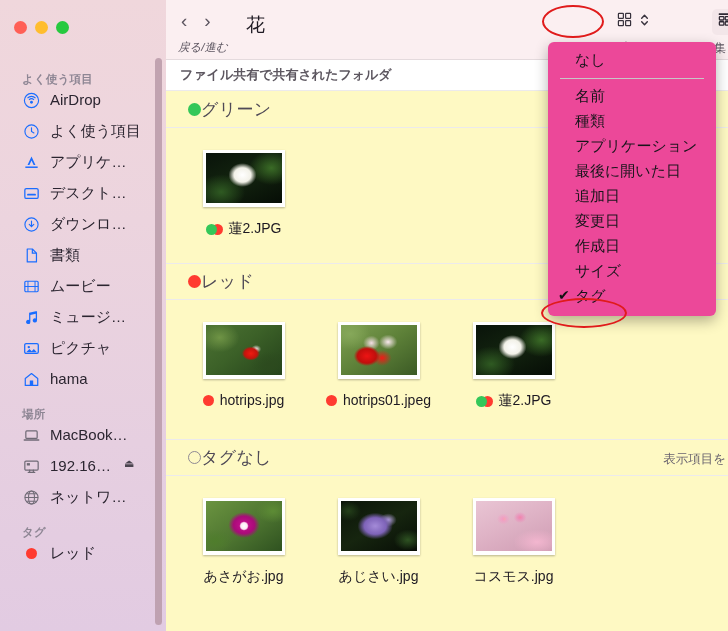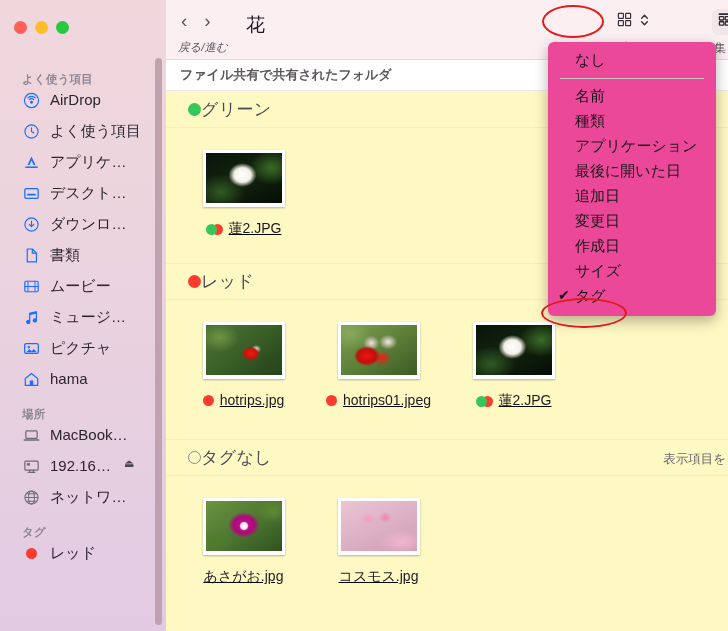--- a/index.html
+++ b/index.html
@@ -123,21 +123,21 @@
     font-size: 17px; color: #4f4956; font-weight: 500;
     letter-spacing: .3px;
   }
   .group-dot { width: 13px; height: 13px; border-radius: 50%; display: block; }
   .group-dot.hollow { background: transparent; border: 1.6px solid #8f8a93; }
   .group-right {
     position: absolute; right: 2px; top: 11px;
     font-size: 12.5px; color: #6a646f; white-space: nowrap;
   }
   .icon-grid {
-    display: flex; padding: 22px 0 0 0; text-decoration: underline;
+    display: flex; padding: 22px 0 0 0;
   }
   .file-cell {
     width: 135px; display: flex; flex-direction: column;
     align-items: center;
   }
   .thumb-wrap {
     width: 82px; height: 57px;
     background: #ffffff; padding: 3px 3px 4px 3px;
     box-shadow: 0 1px 2px rgba(0,0,0,.28);
   }
@@ -498,20 +498,33 @@
               radial-gradient(ellipse 17px 14px at 50% 48%, #cf0f94 0%, #a80c78 62%, rgba(168,12,120,0) 92%),
               radial-gradient(ellipse 20px 14px at 12% 80%, #4f7d2c 0%, rgba(79,125,44,0) 85%),
               radial-gradient(ellipse 20px 14px at 88% 20%, #5d8c35 0%, rgba(93,140,53,0) 85%),
               linear-gradient(145deg, #6b9440 0%, #4d7430 55%, #2f5220 100%);"></span>
         </div>
         <div class="file-label">
           <span>あさがお.jpg</span>
         </div>
       </div>
 
+      <div class="file-cell">
+        <div class="thumb-wrap">
+          <span class="thumb" style="background:
+              radial-gradient(ellipse 20px 15px at 45% 50%, #a48bd8 0%, #7e63b8 55%, rgba(126,99,184,0) 88%),
+              radial-gradient(ellipse 9px 7px at 62% 38%, #b9a5e4 0%, rgba(185,165,228,0) 95%),
+              radial-gradient(ellipse 16px 12px at 88% 78%, #2e5222 0%, rgba(46,82,34,0) 88%),
+              radial-gradient(ellipse 14px 11px at 10% 20%, #24401a 0%, rgba(36,64,26,0) 90%),
+              linear-gradient(150deg, #0b1409 0%, #16250f 50%, #070d06 100%);"></span>
+        </div>
+        <div class="file-label">
+          <span>あじさい.jpg</span>
+        </div>
+      </div>
 
       <div class="file-cell">
         <div class="thumb-wrap">
           <span class="thumb" style="background:
               radial-gradient(ellipse 7px 6px at 36% 36%, #f598c2 0%, rgba(245,152,194,0) 92%),
               radial-gradient(ellipse 7px 6px at 58% 33%, #f07fb4 0%, rgba(240,127,180,0) 92%),
               radial-gradient(circle 2px at 37% 36%, #f7e06a 0%, rgba(247,224,106,0) 100%),
               radial-gradient(circle 2px at 58% 33%, #f7e06a 0%, rgba(247,224,106,0) 100%),
               radial-gradient(ellipse 26px 14px at 80% 82%, #f3b6cf 0%, rgba(243,182,207,0) 90%),
               linear-gradient(155deg, #e9c5d4 0%, #dfb3c6 45%, #cf9cb3 100%);"></span>

